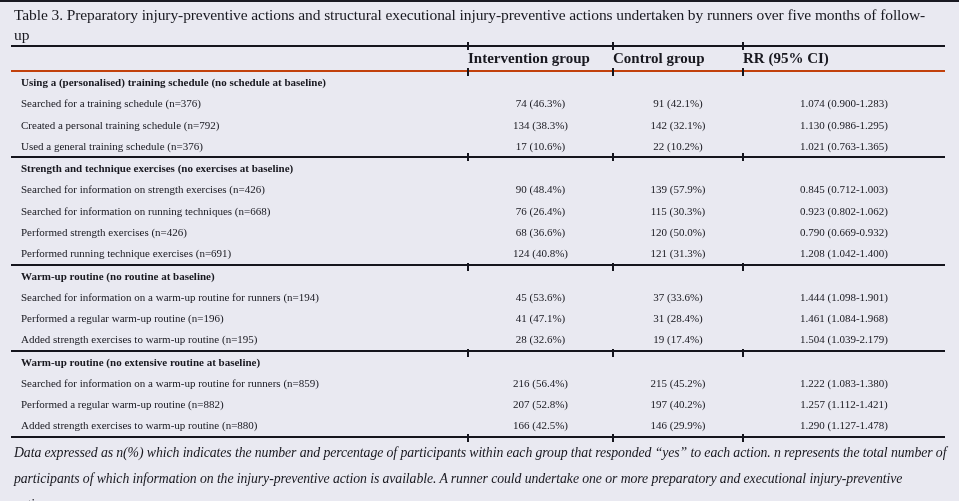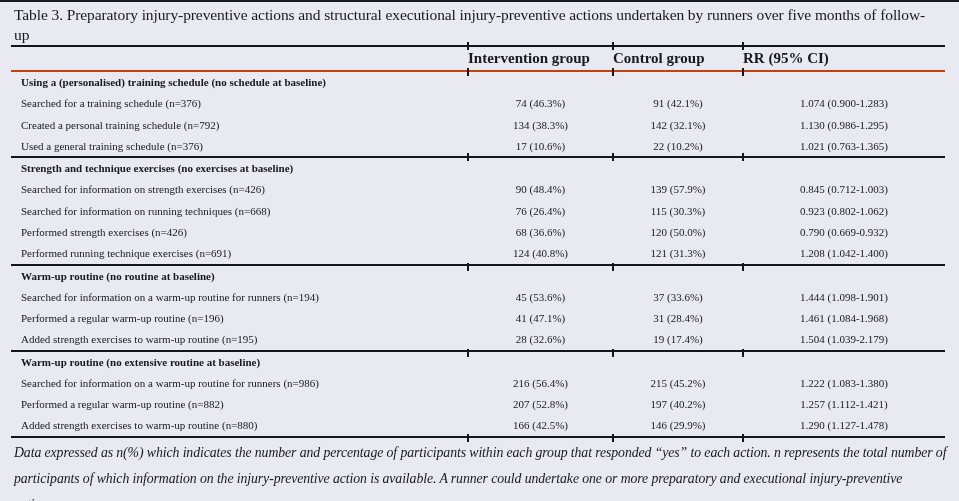--- a/index.html
+++ b/index.html
@@ -138,21 +138,21 @@
       <td class="lbl">Added strength exercises to warm-up routine (n=195)</td>
       <td class="num">28 (32.6%)</td>
       <td class="num">19 (17.4%)</td>
       <td class="num">1.504 (1.039-2.179)</td>
     </tr>
 
     <tr class="sec">
       <td colspan="4">Warm-up routine (no extensive routine at baseline)</td>
     </tr>
     <tr>
-      <td class="lbl">Searched for information on a warm-up routine for runners (n=986)</td>
+      <td class="lbl">Searched for information on a warm-up routine for runners (n=859)</td>
       <td class="num">216 (56.4%)</td>
       <td class="num">215 (45.2%)</td>
       <td class="num">1.222 (1.083-1.380)</td>
     </tr>
     <tr>
       <td class="lbl">Performed a regular warm-up routine (n=882)</td>
       <td class="num">207 (52.8%)</td>
       <td class="num">197 (40.2%)</td>
       <td class="num">1.257 (1.112-1.421)</td>
     </tr>

